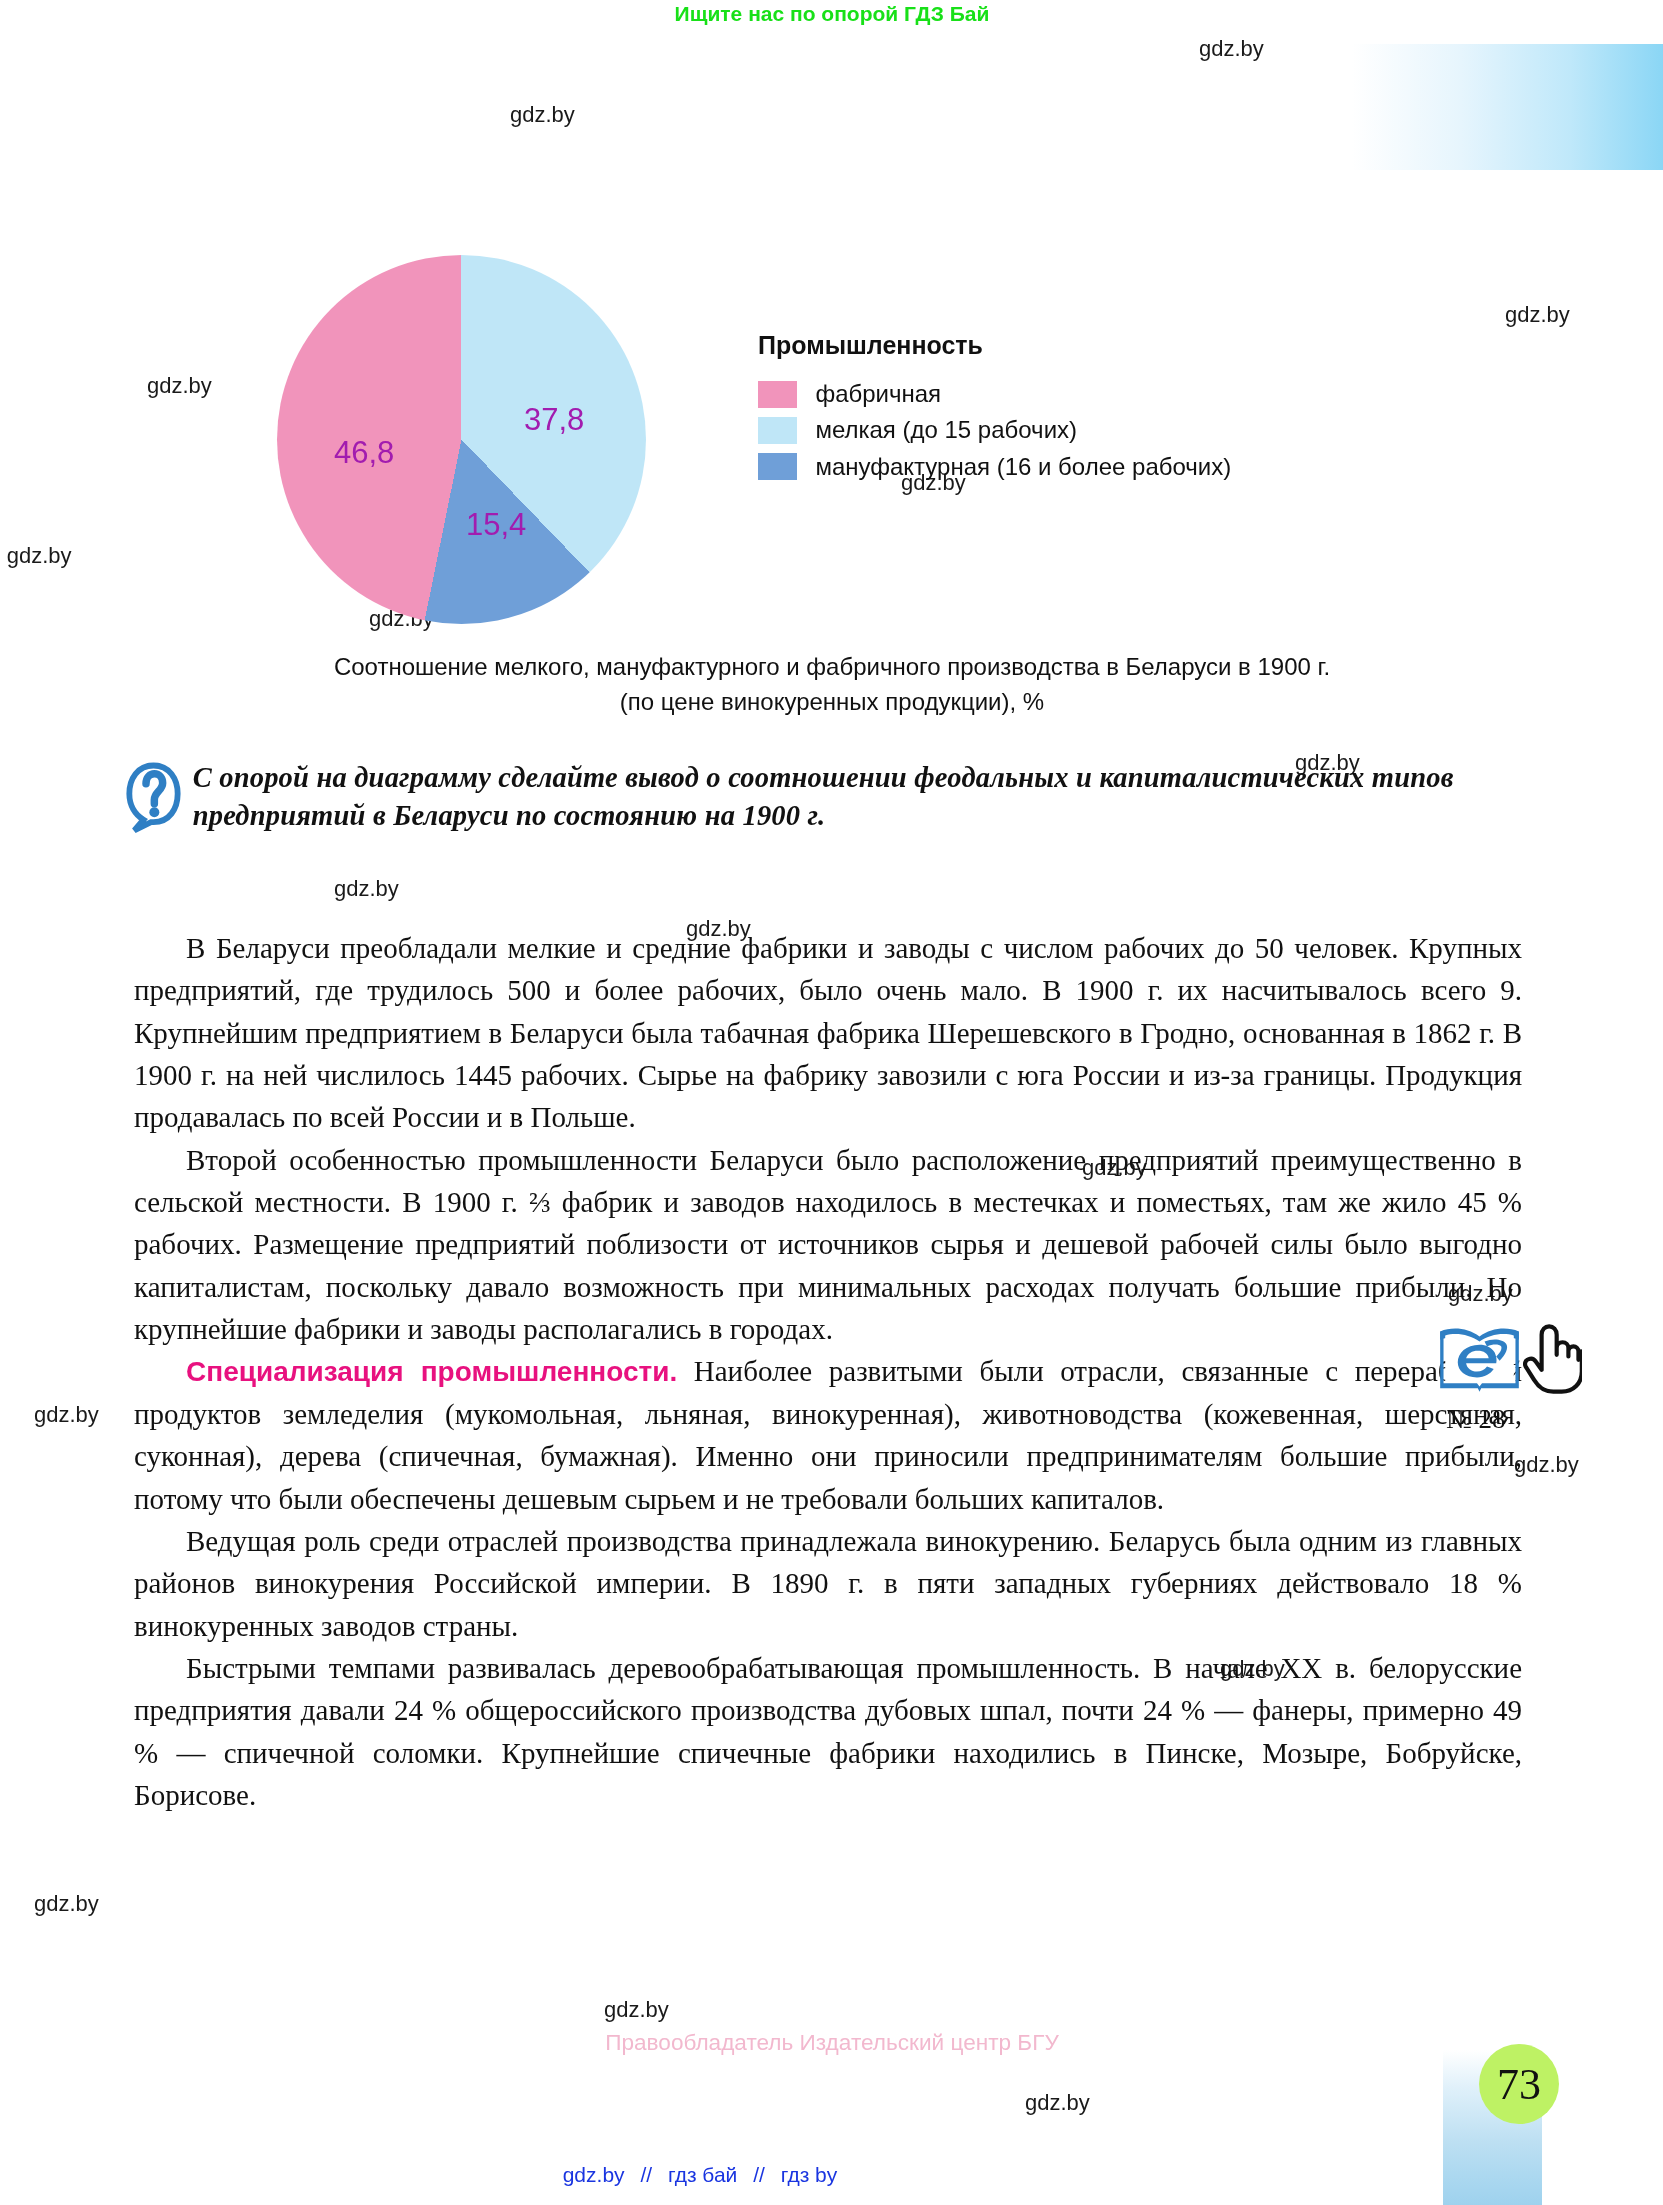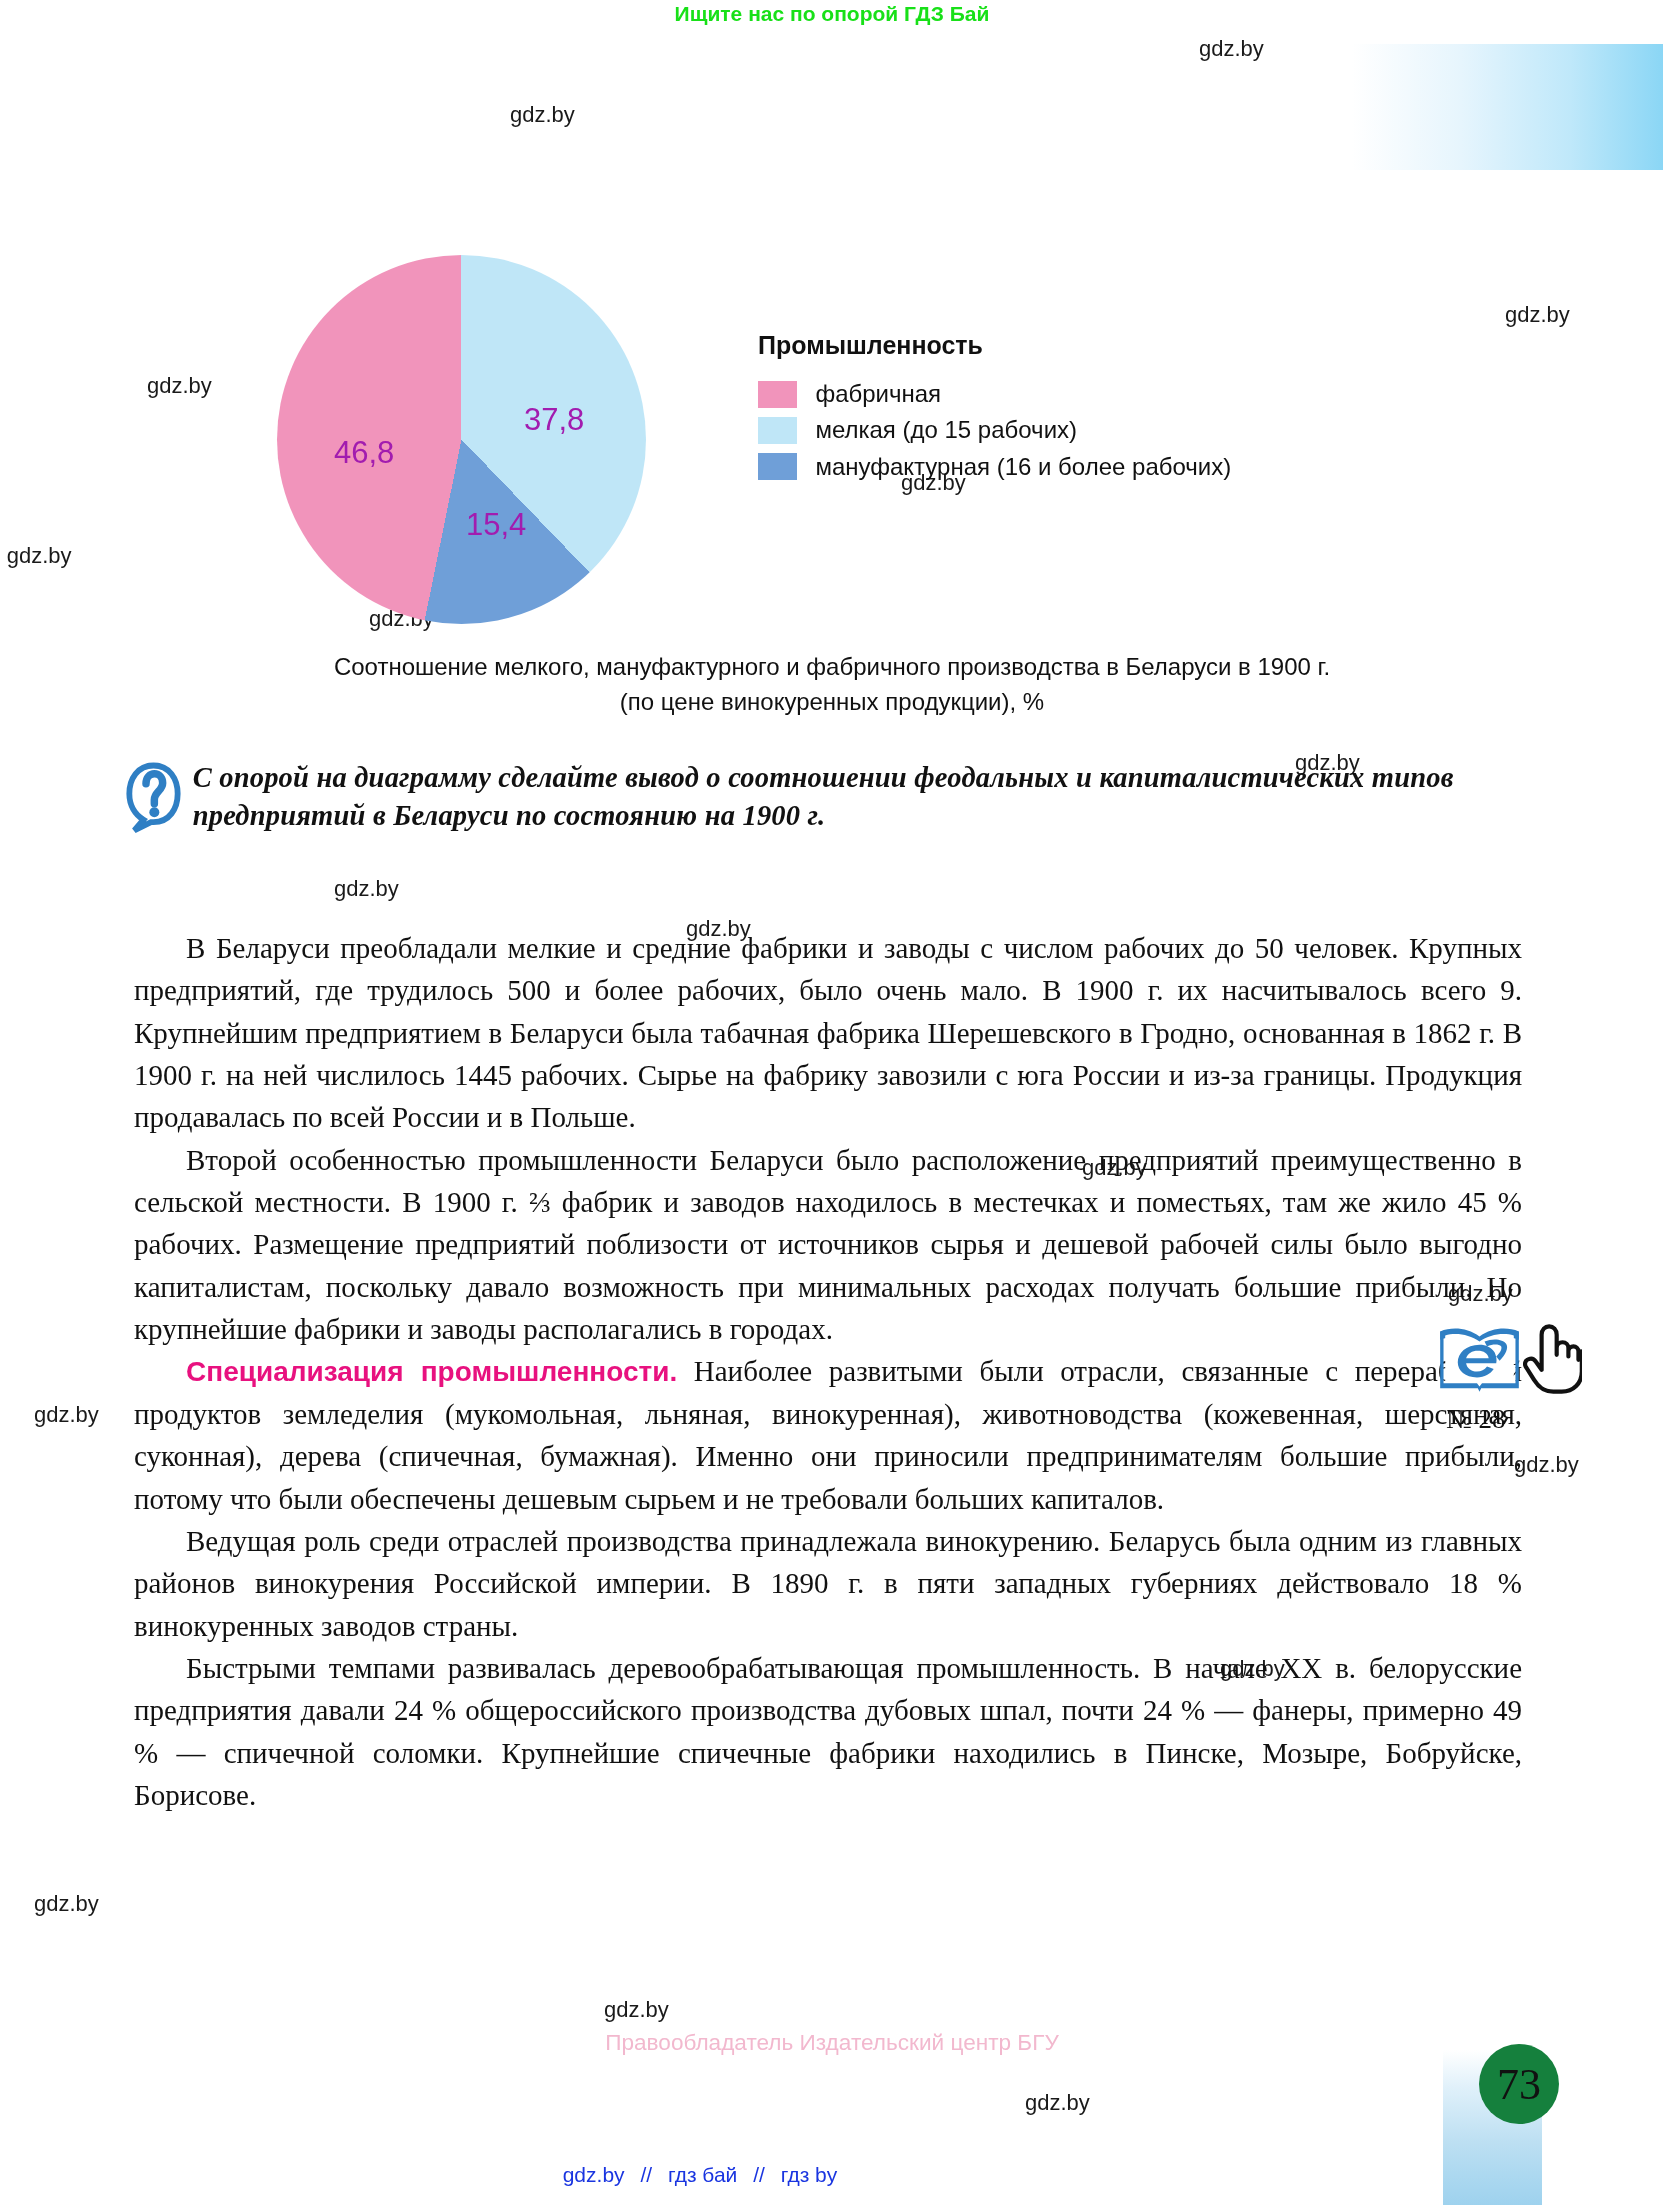--- a/index.html
+++ b/index.html
@@ -43,21 +43,21 @@
     bottom:0; right:122px;
     width:99px; height:155px;
     background:linear-gradient(to bottom, rgba(255,255,255,0) 0%, #dff0fa 25%, #bcdff2 60%, #9ed2ee 100%);
   }
 
   .page-num-circle {
     position:absolute;
     bottom:81px; right:105px;
     width:80px; height:80px;
     border-radius:50%;
-    background:#15803d;
+    background:#bef264;
     display:flex; align-items:center; justify-content:center;
     font-family:"Liberation Serif", serif;
     font-size:44px;
     color:#111;
   }
 
   
   .chart-area {
     position:absolute;
     top:117px; left:0; width:1664px; height:537px;

